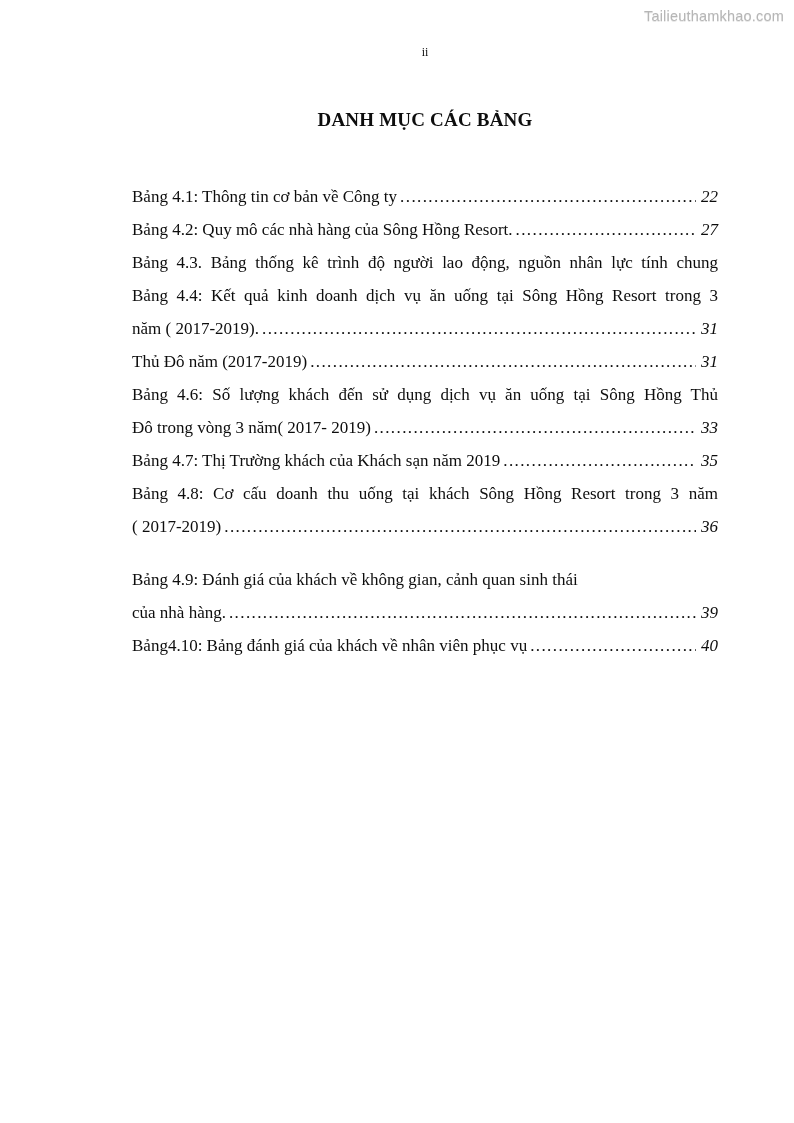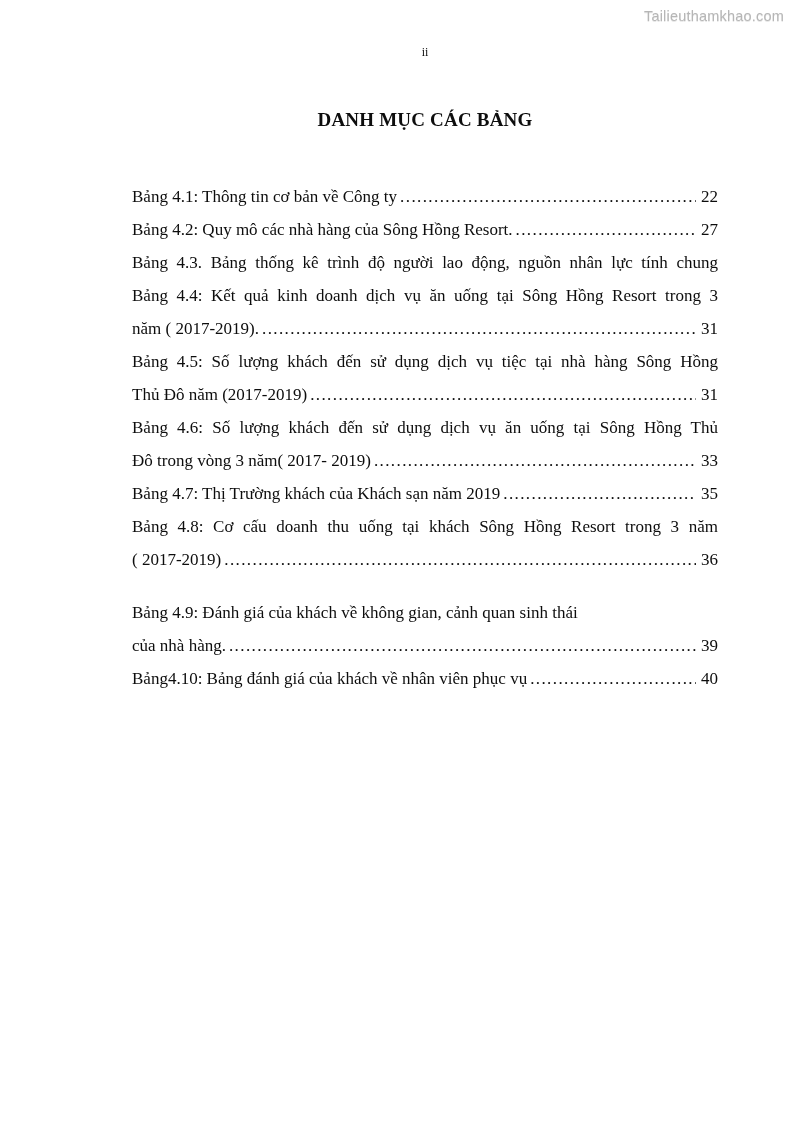--- a/index.html
+++ b/index.html
@@ -60,20 +60,21 @@
     margin-left: 3px;
     min-width: 0;
   }
   .dots::after {
     content: "..........................................................................................................................................................................";
     letter-spacing: 1.4px;
   }
   .pg {
     flex: 0 0 auto;
     padding-left: 5px;
+    font-style: italic;
   }
   .full-line {
     display: block;
     line-height: 33px;
     height: 33px;
     text-align: justify;
     text-align-last: justify;
   }
   .plain-line {
     display: block;
@@ -123,23 +124,20 @@
         <span class="entry-text">Bảng 4.4: Kết quả kinh doanh dịch vụ ăn uống tại Sông Hồng Resort trong 3</span>
       </div>
       <div class="toc-line">
         <span class="entry-text">năm ( 2017-2019).</span>
         <span class="dots"></span>
         <span class="pg">31</span>
       </div>
     </div>
 
     <div>
-      <div class="full-line">
-        <span class="entry-text">Bảng 4.5: Số lượng khách đến sử dụng dịch vụ tiệc tại nhà hàng Sông Hồng</span>
-      </div>
       <div class="toc-line">
         <span class="entry-text">Thủ Đô năm (2017-2019)</span>
         <span class="dots"></span>
         <span class="pg">31</span>
       </div>
     </div>
 
     <div>
       <div class="full-line">
         <span class="entry-text">Bảng 4.6: Số  lượng khách đến sử dụng dịch vụ ăn uống tại Sông Hồng Thủ</span>

